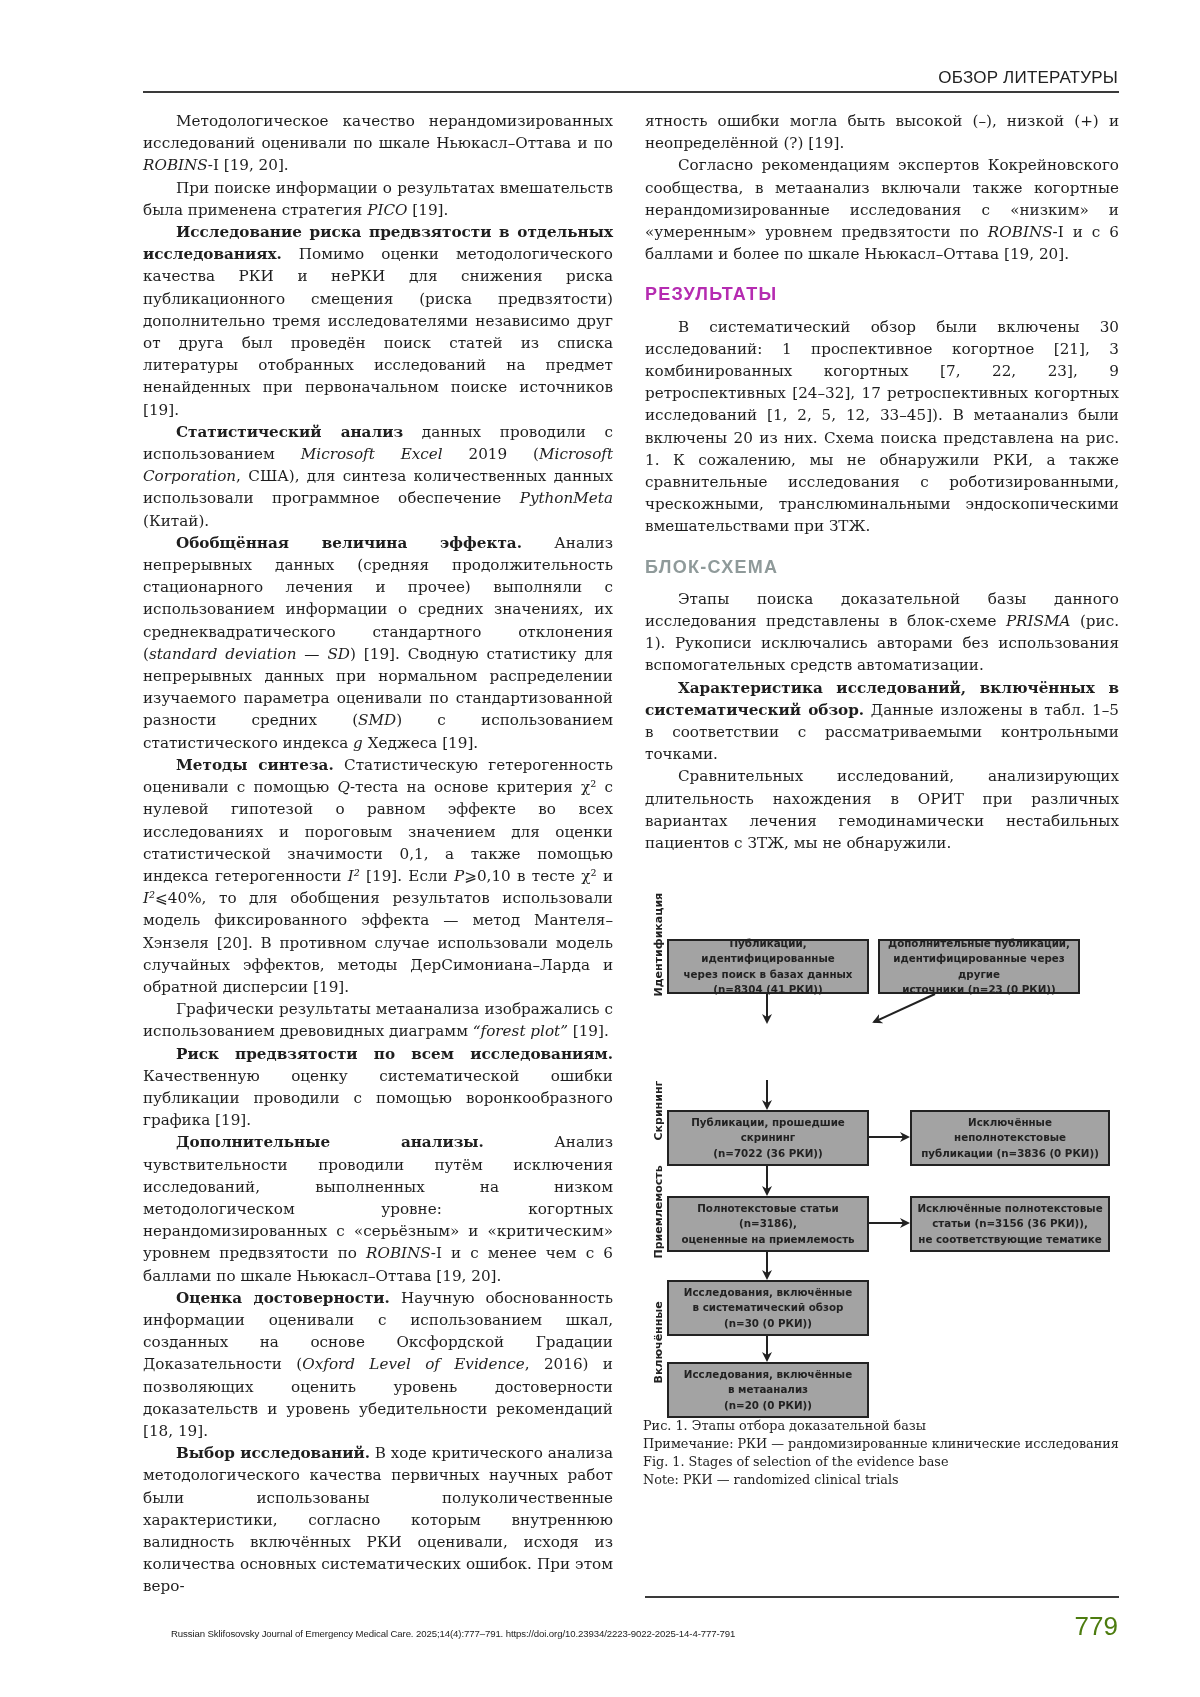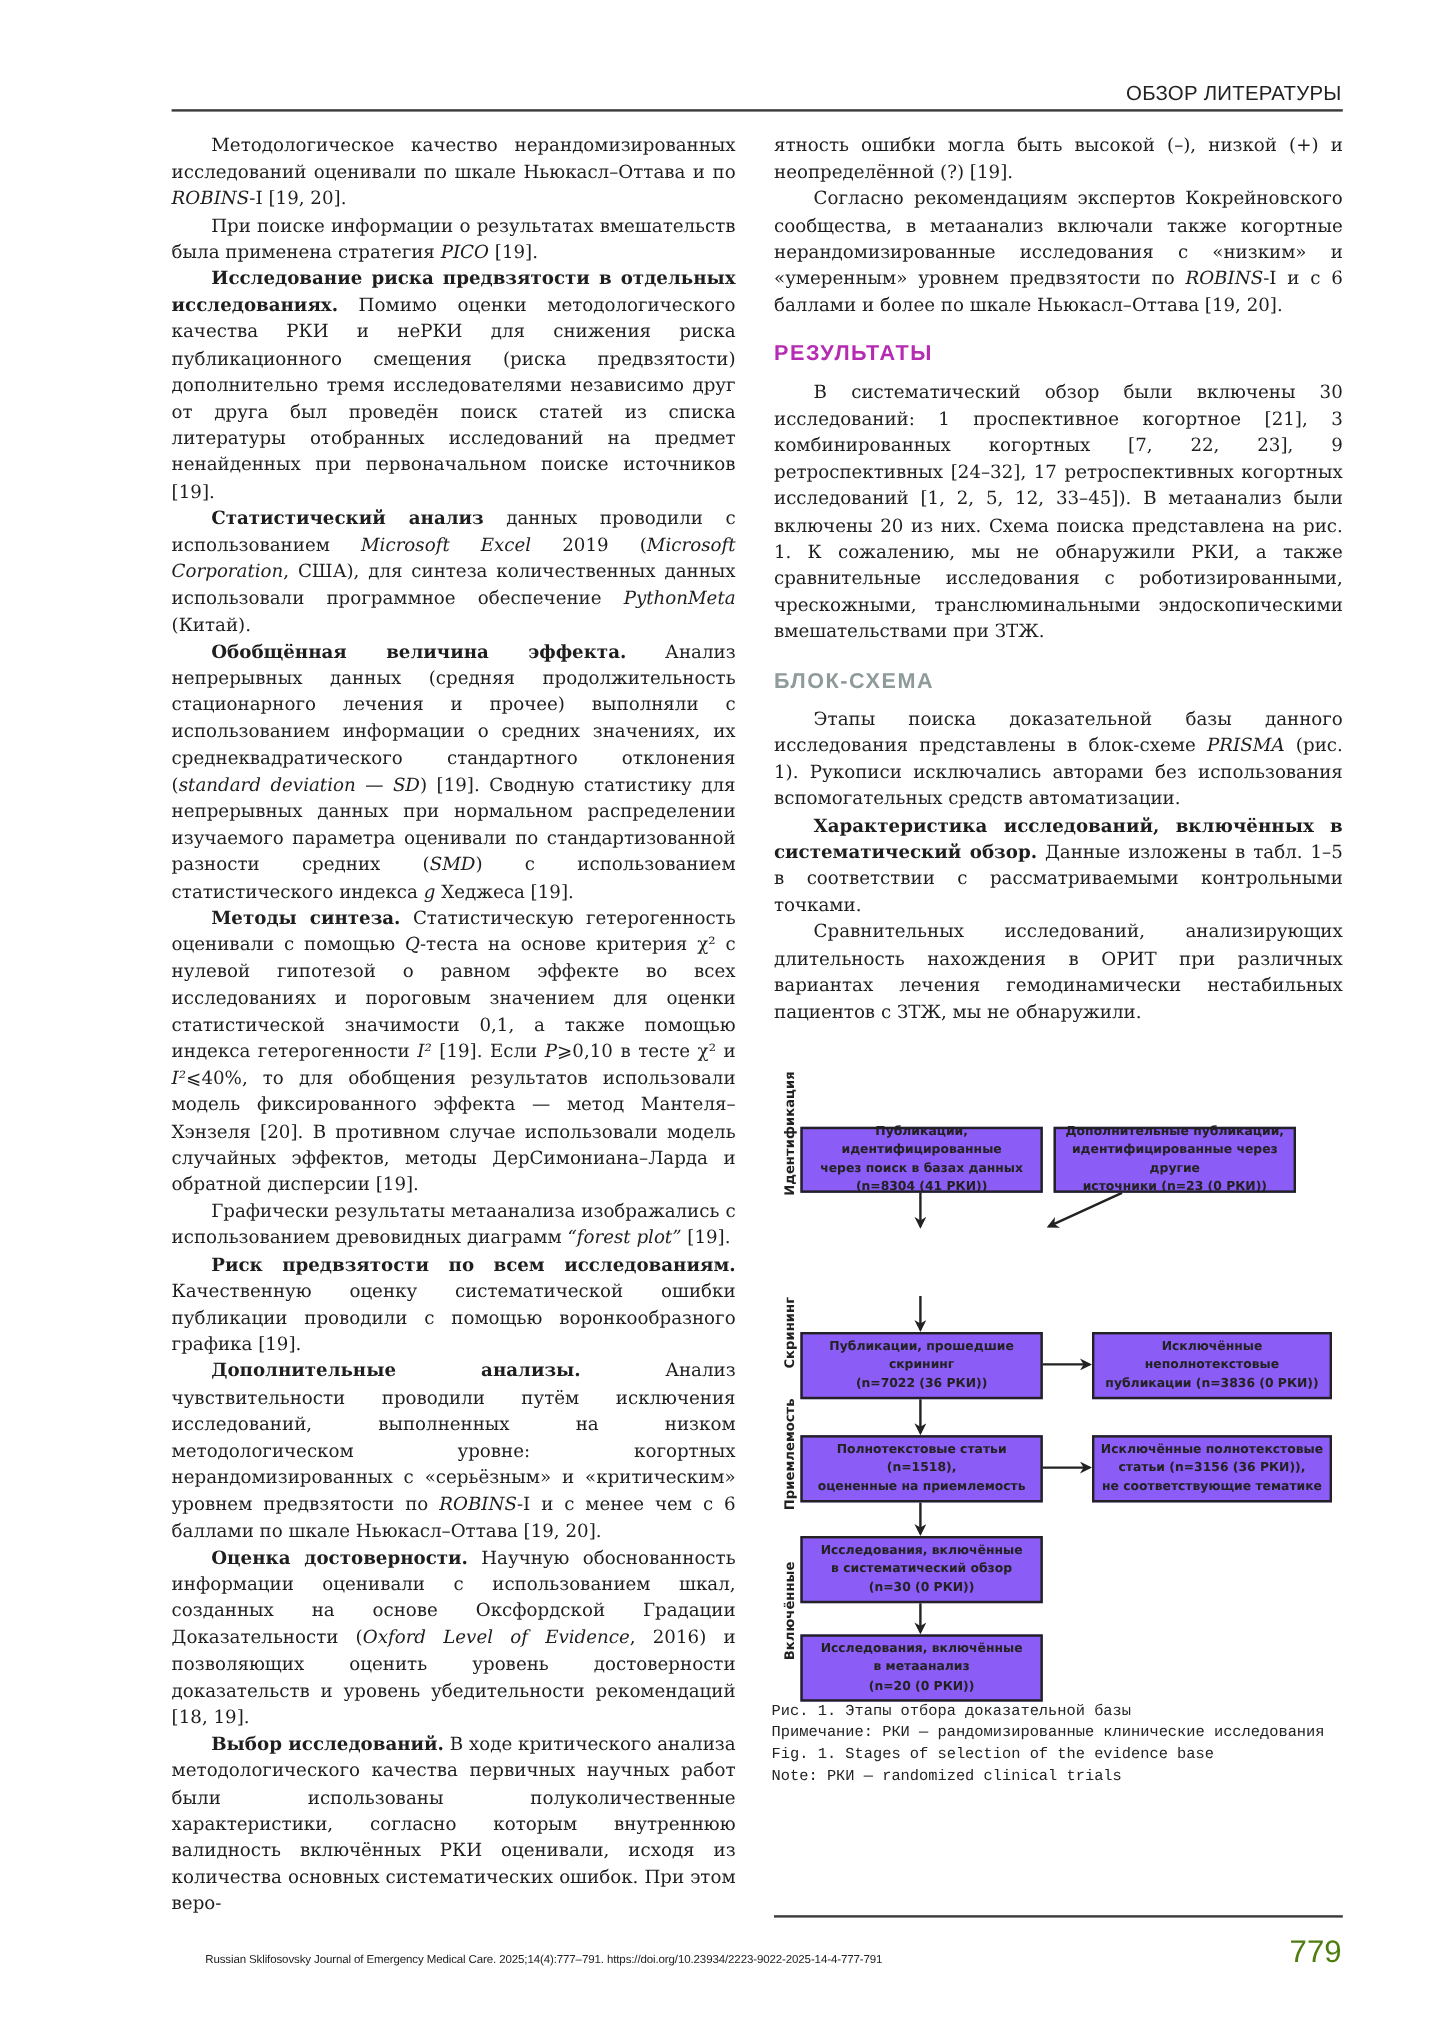--- a/index.html
+++ b/index.html
@@ -15,26 +15,26 @@
   .col p.noindent { text-indent: 0; }
   .col b { font-weight: bold; }
   .col i { font-style: italic; }
 
   .sec-head { font-family: "Liberation Sans", sans-serif; font-weight: bold; font-size: 18px; letter-spacing: 1.3px; margin: 18px 0 10px 0; text-indent: 0; }
   .sec-results { color: #b52bb1; }
   .sec-flow { color: #8f9a9a; }
 
   
   .flow { left: 640px; top: 912px; width: 480px; height: 490px; font-family: "DejaVu Sans", "Liberation Sans", sans-serif; }
-  .fbox { position: absolute; border: 2px solid #222; background: #8b5cf6; display: flex; flex-direction: column; justify-content: center; align-items: center; text-align: center; font-size: 10.3px; font-weight: bold; line-height: 15.5px; color: #222; box-sizing: border-box; }
+  .fbox { position: absolute; border: 2px solid #222; background: #a3a3a3; display: flex; flex-direction: column; justify-content: center; align-items: center; text-align: center; font-size: 10.3px; font-weight: bold; line-height: 15.5px; color: #222; box-sizing: border-box; }
   .fbox span { display: block; }
   .vlabel { position: absolute; font-size: 11px; font-weight: bold; color: #222; transform: rotate(-90deg); transform-origin: center center; white-space: nowrap; }
   .flow svg { position: absolute; left: 0; top: 0; }
 
-  .caption { left: 643px; top: 1417px; font-size: 12.8px; line-height: 18px; color: #222; font-family: Liberation Mono, monospace; }
+  .caption { left: 643px; top: 1417px; font-size: 12.8px; line-height: 18px; color: #222; }
   .caption div { white-space: nowrap; }
 
   .ftr-rule { left: 645px; top: 1596px; width: 474px; height: 2px; background: #3a3a3a; }
   .ftr-text { left: 143px; top: 1628px; font-family: "Liberation Sans", sans-serif; font-size: 9.6px; color: #222; letter-spacing: -0.1px; margin-left: 28px; }
   .ftr-page { right: 82px; top: 1611px; font-family: "Liberation Sans", sans-serif; font-size: 26px; color: #4d7c0f; }
 </style>
 </head>
 <body>
 
 <div class="abs hdr-title">ОБЗОР ЛИТЕРАТУРЫ</div>
@@ -104,21 +104,21 @@
   </div>
   <div class="fbox" style="left:27px; top:198px; width:202px; height:56px;">
     <span>Публикации, прошедшие скрининг</span>
     <span>(n=7022 (36 РКИ))</span>
   </div>
   <div class="fbox" style="left:270px; top:198px; width:200px; height:56px;">
     <span>Исключённые неполнотекстовые</span>
     <span>публикации (n=3836 (0 РКИ))</span>
   </div>
   <div class="fbox" style="left:27px; top:284px; width:202px; height:56px;">
-    <span>Полнотекстовые статьи (n=1518),</span>
+    <span>Полнотекстовые статьи (n=3186),</span>
     <span>оцененные на приемлемость</span>
   </div>
   <div class="fbox" style="left:270px; top:284px; width:200px; height:56px;">
     <span>Исключённые полнотекстовые</span>
     <span>статьи (n=3156 (36 РКИ)),</span>
     <span>не соответствующие тематике</span>
   </div>
   <div class="fbox" style="left:27px; top:368px; width:202px; height:56px;">
     <span>Исследования, включённые</span>
     <span>в систематический обзор</span>

